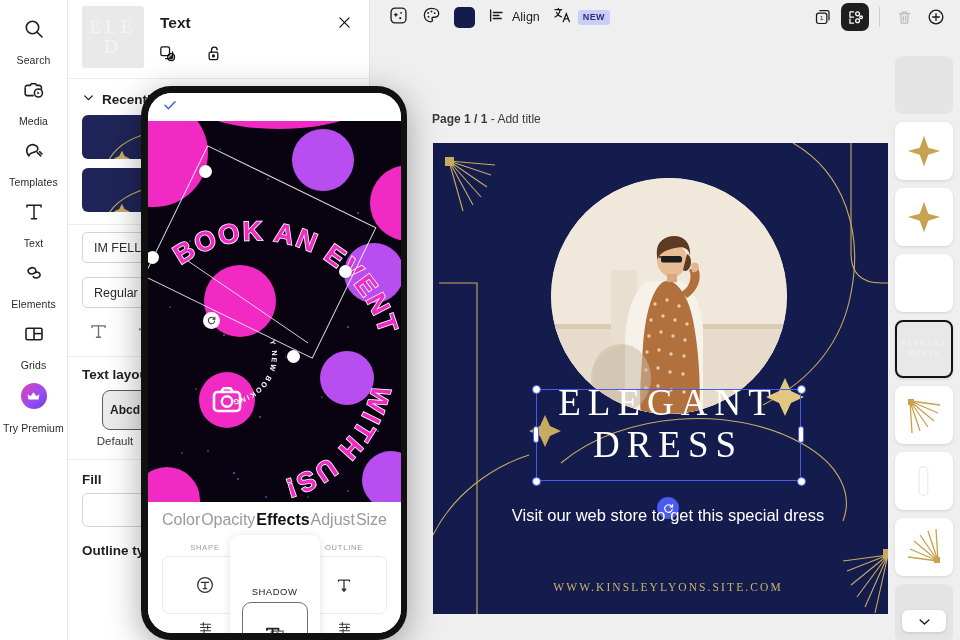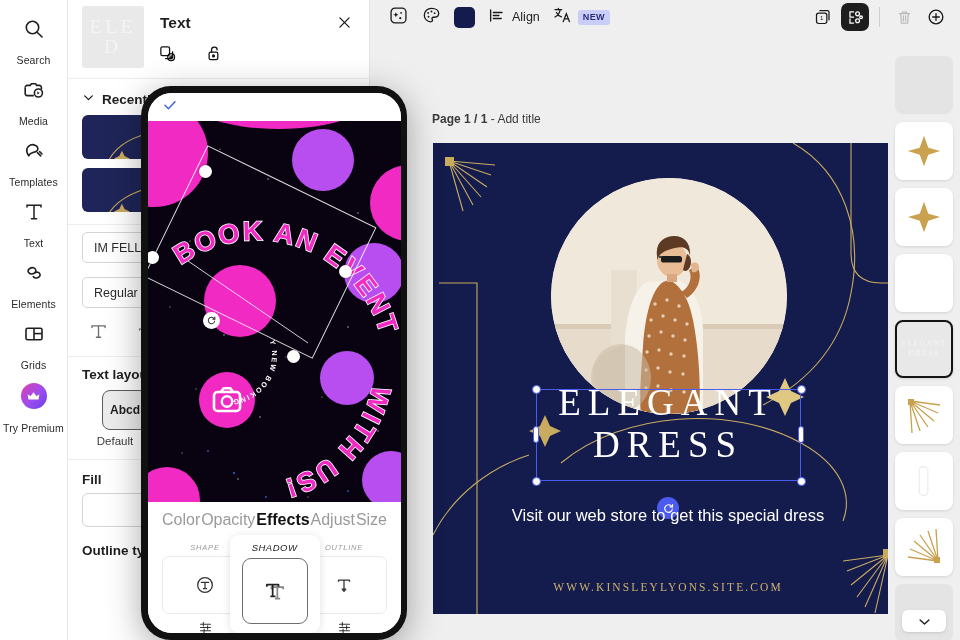--- a/index.html
+++ b/index.html
@@ -107,34 +107,34 @@
   .sel-h { position:absolute; width:13px; height:13px; border-radius:50%; background:#fff; box-shadow:0 0 2px rgba(0,0,0,.5); }
   .rot-h {
     position:absolute; width:17px;height:17px;border-radius:50%;background:#fff;
     display:flex;align-items:center;justify-content:center;font-size:11px;color:#333;
   }
 
   .ph-bar { flex:0 0 auto; background:#fff; }
   .ph-tabs { display:flex; justify-content:space-between; padding:9px 14px 6px 14px; }
   .ph-tab { font-size:16px; color:#9a9a9a; cursor:pointer; }
   .ph-tab.active { color:#111; font-weight:bold; }
-  .ph-effects { position:relative; height:98px; padding:0 12px;font-style:italic; }
+  .ph-effects { position:relative; height:98px; padding:0 12px; }
   .eff-col { position:absolute; top:8px; width:86px; text-align:center; }
   .eff-cap { font-size:7.5px; letter-spacing:.8px; color:#9a9a9a; }
   .eff-panel {
     margin-top:4px; border:1px solid #eaeaea; border-radius:7px; background:#fff;
     height:58px; display:flex; align-items:center; justify-content:center;
   }
   .eff-slider { margin-top:5px; display:flex; justify-content:center; }
   .eff-center {
     position:absolute; left:50%; transform:translateX(-50%); top:0; width:90px;
     background:#fff; border-radius:9px; box-shadow:0 1px 9px rgba(0,0,0,.12);
     padding:7px 0 9px; text-align:center; z-index:4;
   }
-  .eff-center .cap2 { font-size:9.5px; color:#222; letter-spacing:.5px; margin-bottom:5px; }
+  .eff-center .cap2 { font-size:9.5px; color:#222; letter-spacing:.5px; margin-bottom:5px;margin-top:44px; }
   .eff-center .big {
     width:66px;height:66px;margin:0 auto;border:1.5px solid #6f6f6f;border-radius:9px;
     display:flex;align-items:center;justify-content:center;
   }
 
   
   .topbar {
     position:absolute; left:370px; top:0; width:590px; height:34px;
     background:#efefef; display:flex; align-items:center; padding:0 10px 0 12px; z-index:10;
   }

